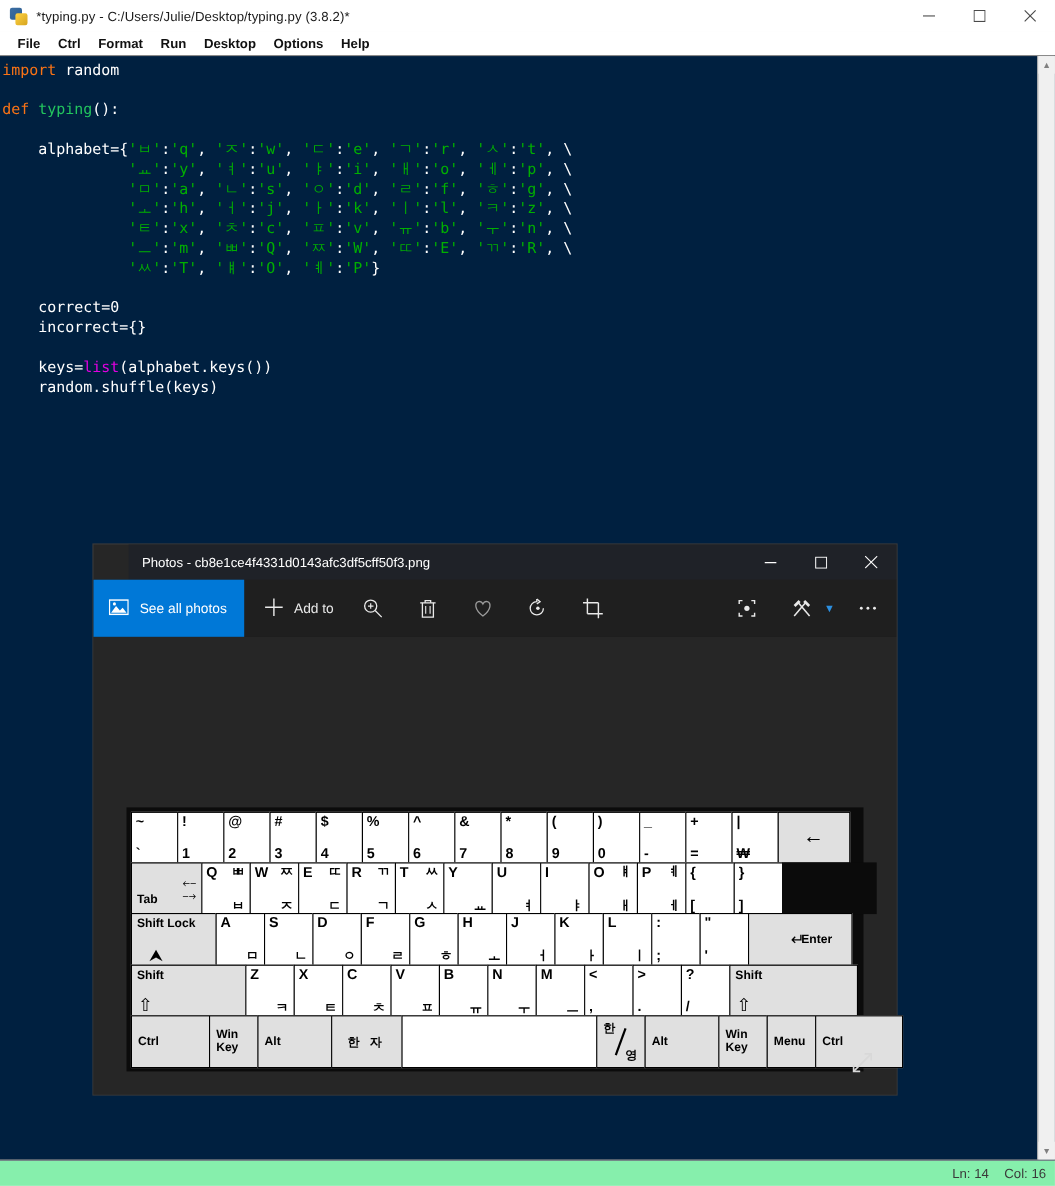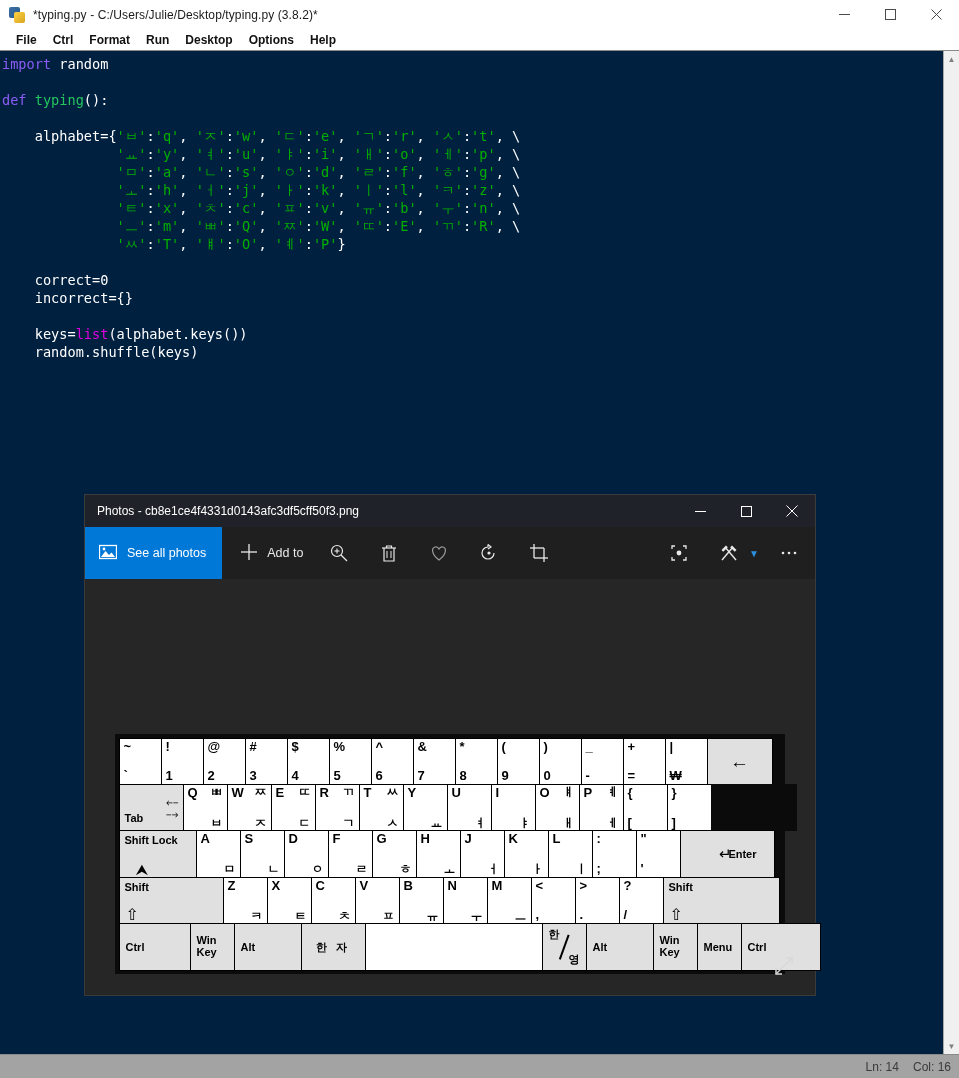--- a/index.html
+++ b/index.html
@@ -68,21 +68,21 @@
   #idle-text {
     flex: 1 1 auto;
     padding: 4px 0 0 2px;
     overflow: hidden;
     font-family: "DejaVu Sans Mono", "Liberation Mono", monospace;
     font-size: 13.6px;
     line-height: 18px;
     color: #ffffff;
     white-space: pre;
   }
-  #idle-text .kw { color: #8b5cf6; }
+  #idle-text .kw { color: #f97316; }
   #idle-text .fn { color: #22c55e; }
   #idle-text .str { color: #00b000; }
   #idle-text .bi { color: #e000e0; }
   #idle-text .plain { color: #ffffff; }
 
   #idle-scrollbar {
     flex: 0 0 16px; width: 16px; background: #f0f0f0;
     border-left: 1px solid #a9a9a9;
     position: relative;
   }
@@ -93,38 +93,38 @@
     background: #f0f0f0;
   }
   #idle-scrollbar .sb-up { top: 0; }
   #idle-scrollbar .sb-down { bottom: 0; }
   #idle-scrollbar .sb-thumb {
     position: absolute; left: 0; width: 15px; top: 16px; height: 0px;
     background: #cdcdcd;
   }
 
   #idle-statusbar {
-    height: 23px; flex: 0 0 23px; background: #a3a3a3;
+    height: 23px; flex: 0 0 23px; background: #86efac;
     display: flex; align-items: center; justify-content: flex-end;
     padding-right: 8px; gap: 14px;
   }
   #idle-statusbar .sbi { font-size: 12px; color: #3a3a3a; }
 
   
   #photos-window {
     position: absolute; left: 85px; top: 495px;
     width: 730px; height: 500px;
     background: #262626;
     box-shadow: 0 0 0 1px #3b3b3b;
     display: flex; flex-direction: column;
   }
   #photos-titlebar {
     flex: 0 0 32px; height: 32px;
     background: #1f2228;
-    display: flex; align-items: center; position: relative;
+    display: flex; align-items: center; position: relative; margin-left: 32px;
   }
   #photos-title-text {
     font-size: 12px; color: #ffffff; margin-left: 12px; white-space: nowrap;
   }
   #photos-winbtns { position: absolute; right: 0; top: 0; height: 32px; display: flex; }
   #photos-winbtns .pwb {
     width: 46px; height: 32px; display: flex; align-items: center; justify-content: center;
     color: #ffffff;
   }
   #photos-toolbar {

